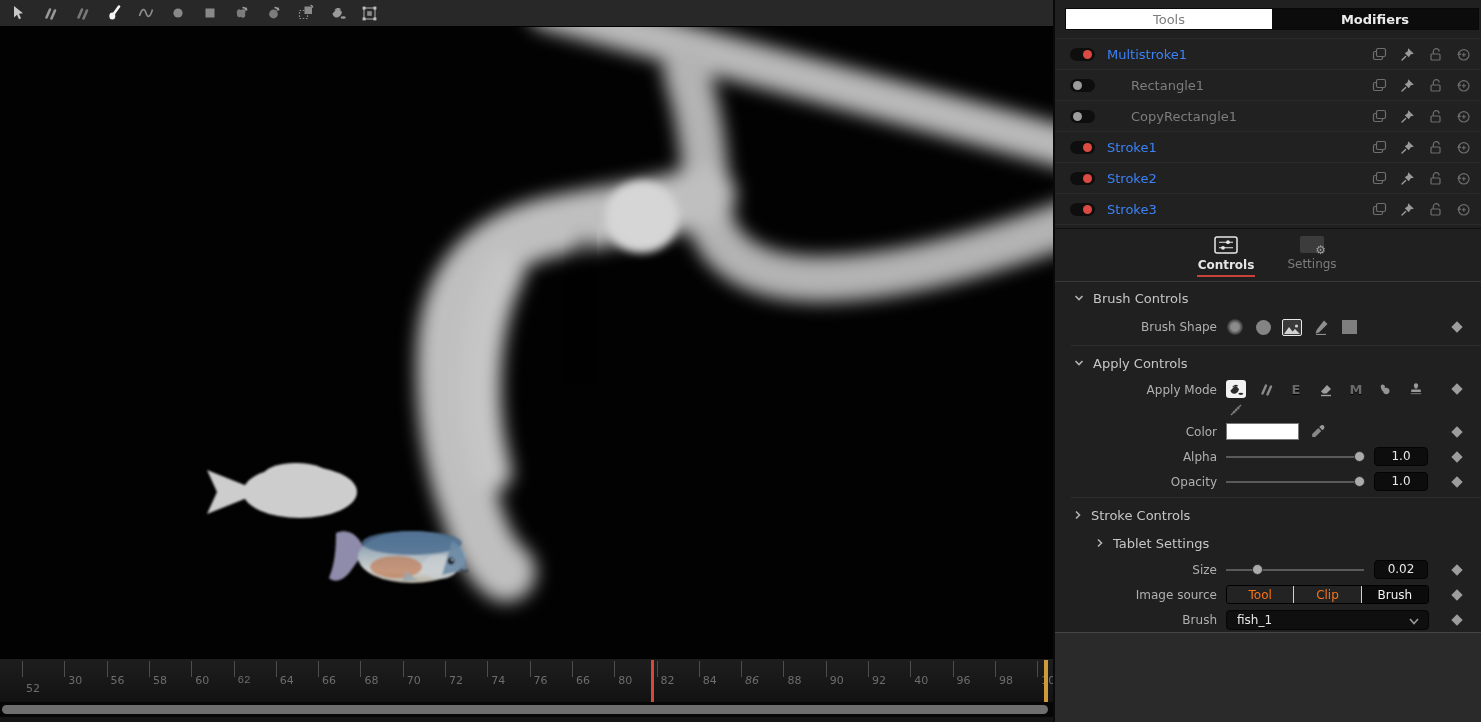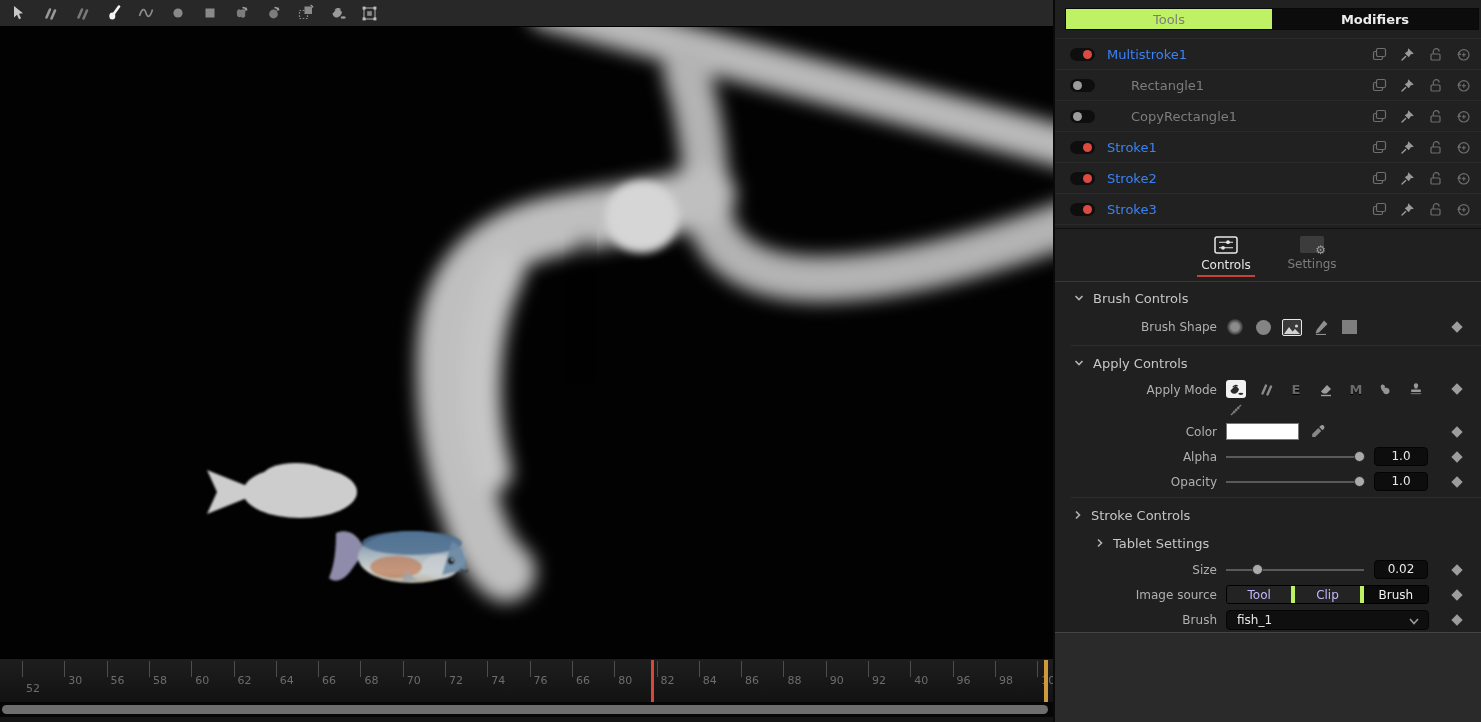--- a/index.html
+++ b/index.html
@@ -23,39 +23,39 @@
   .playhead { position:absolute; top:1px; width:3px; height:42px; background:#d9473a; }
   .range-end { position:absolute; top:1px; width:4px; height:42px; background:#cf9a3c; left:1044px; }
   .scrollbar { position:absolute; left:0; top:702px; width:1053px; height:15px; background:#060606; }
   .scroll-thumb { position:absolute; left:2px; top:3px; width:1046px; height:9px; background:#6e6e6e; border-radius:5px; }
   .bottom-strip { position:absolute; left:0; top:717px; width:1053px; height:5px; background:#141414; }
 
   
   .panel { position:absolute; left:1053px; top:0; width:428px; height:722px; background:#202020; border-left:2px solid #0a0a0a; }
   .top-tabs { position:absolute; left:10px; top:8px; width:414px; height:22px; display:flex; border:1px solid #090909; }
   .top-tab { flex:1; display:flex; align-items:center; justify-content:center; font-size:13px; cursor:default; }
-  .top-tab.inactive { background:#bef264; color:#7d7d7d; }
+  .top-tab.inactive { background:#ffffff; color:#7d7d7d; }
   .top-tab.active { background:#0c0c0c; color:#ececec; font-weight:600; }
 
   .mod-list { position:absolute; left:0; top:38px; width:428px; border-top:1px solid #2a2a2a; }
   .mod-row { height:31px; display:flex; align-items:center; border-bottom:1px solid #2a2a2a; position:relative; background:#212121; }
   .toggle { width:25px; height:13px; border-radius:7px; background:#0e0e0e; position:relative; margin-left:15px; flex:0 0 25px; }
   .toggle .dot { position:absolute; top:2px; width:9px; height:9px; border-radius:50%; }
   .mod-row.on .toggle .dot { left:13px; background:#dd4a41; }
   .mod-row.off .toggle .dot { left:3px; background:#9c9c9c; }
   .mod-label { margin-left:12px; font-size:13px; }
   .mod-row.on .mod-label { color:#3b82f6; }
   .mod-row.off .mod-label { color:#7d7d7d;margin-left:36px; }
   .row-icons { position:absolute; right:12px; top:0; height:31px; display:flex; align-items:center; gap:13px; }
   .row-icons svg { display:block; }
 
   .insp-tabs { position:absolute; left:0; top:228px; width:428px; height:54px; display:flex; justify-content:center; gap:24px; border-bottom:1px solid #383838; border-top:1px solid #101010; }
   .insp-tab { display:flex; flex-direction:column; align-items:center; padding-top:7px; font-size:12px; width:62px; }
   .insp-tab .cap { margin-top:4px; }
-  .insp-tab.active .cap { color:#e6e6e6; }
+  .insp-tab.active .cap { color:#e6e6e6;font-weight:bold; }
   .insp-tab.inactive .cap { color:#7c7c7c; }
   .red-underline { width:58px; height:2px; background:#c64238; margin-top:3px; }
   .chip-settings { width:24px; height:17px; background:#3c3c3c; border-radius:2px; position:relative; }
   .chip-settings .gear { position:absolute; right:-2px; bottom:-4px; color:#9a9a9a; font-size:12px; }
 
   .inspector { position:absolute; left:0; top:284px; width:428px; }
   .sec-head { height:28px; display:flex; align-items:center; gap:9px; padding-left:19px; font-size:13px; color:#c6c6c6; }
   .sec-head.sub { padding-left:41px; }
   .row { position:relative; min-height:25px; display:flex; align-items:center; }
   .row.h30 { min-height:30px; }
@@ -87,21 +87,21 @@
   .slider { position:relative; width:138px; height:12px; }
   .slider .track { position:absolute; left:0; right:0; top:5px; height:2px; background:#5a5a5a; }
   .slider .knob { position:absolute; top:0.5px; width:11px; height:11px; border-radius:50%; background:#ababab; border:1px solid #2c2c2c; }
   .knob.at-end { right:-1px; } .knob.at-22 { left:26px; }
   .valbox { width:54px; height:19px; background:#0d0d0d; border:1px solid #040404; border-radius:4px;
             color:#e8e8e8; font-size:12px; text-align:center; line-height:17px; }
 
   
   .segmented { display:flex; width:203px; height:19px; border:1px solid #000; border-radius:3px; overflow:hidden; }
   .seg { flex:1; display:flex; align-items:center; justify-content:center; font-size:12px;
-         background:#232323; color:#c4b5fd; border-right:4px solid #bef264; }
+         background:#232323; color:#f97316; border-right:1px solid #bef264; }
   .seg:last-child { border-right:0; }
   .seg.sel { background:#0b0b0b; color:#f2f2f2; }
 
   
   .dropdown { position:relative; width:203px; height:20px; background:#0f0f0f; border:1px solid #050505; border-radius:4px;
               display:flex; align-items:center; padding-left:10px; font-size:12px; color:#e8e8e8; }
   .dropdown .chev { position:absolute; right:8px; top:6px; }
 
   .panel-bottom { position:absolute; left:0; top:632px; width:428px; height:90px; background:#2a2a2a; border-top:1px solid #454545; }
 </style>
@@ -271,21 +271,21 @@
         <div class="tick-label" style="left: 26px; margin-top: 8px;">52</div>
         <div class="tick" style="left: 64.3px;"></div>
         <div class="tick-label" style="left: 68.3px;">30</div>
         <div class="tick" style="left: 106.6px;"></div>
         <div class="tick-label" style="left: 110.6px;">56</div>
         <div class="tick" style="left: 148.9px;"></div>
         <div class="tick-label" style="left: 152.9px;">58</div>
         <div class="tick" style="left: 191.2px;"></div>
         <div class="tick-label" style="left: 195.2px;">60</div>
         <div class="tick" style="left: 233.5px;"></div>
-        <div class="tick-label" style="left: 237.5px;">62</div>
+        <div class="tick-label" style="left: 237.5px; font-family: Liberation Mono, monospace;">62</div>
         <div class="tick" style="left: 275.8px;"></div>
         <div class="tick-label" style="left: 279.8px;">64</div>
         <div class="tick" style="left: 318.1px;"></div>
         <div class="tick-label" style="left: 322.1px;">66</div>
         <div class="tick" style="left: 360.4px;"></div>
         <div class="tick-label" style="left: 364.4px;">68</div>
         <div class="tick" style="left: 402.7px;"></div>
         <div class="tick-label" style="left: 406.7px;">70</div>
         <div class="tick" style="left: 445px;"></div>
         <div class="tick-label" style="left: 449px;">72</div>
@@ -295,21 +295,21 @@
         <div class="tick-label" style="left: 533.6px;">76</div>
         <div class="tick" style="left: 571.9px;"></div>
         <div class="tick-label" style="left: 575.9px;">66</div>
         <div class="tick" style="left: 614.2px;"></div>
         <div class="tick-label" style="left: 618.2px;">80</div>
         <div class="tick" style="left: 656.5px;"></div>
         <div class="tick-label" style="left: 660.5px;">82</div>
         <div class="tick" style="left: 698.8px;"></div>
         <div class="tick-label" style="left: 702.8px;">84</div>
         <div class="tick" style="left: 741.1px;"></div>
-        <div class="tick-label" style="left: 745.1px;">86</div>
+        <div class="tick-label" style="left: 745.1px; font-style: italic;">86</div>
         <div class="tick" style="left: 783.4px;"></div>
         <div class="tick-label" style="left: 787.4px;">88</div>
         <div class="tick" style="left: 825.7px;"></div>
         <div class="tick-label" style="left: 829.7px;">90</div>
         <div class="tick" style="left: 868px;"></div>
         <div class="tick-label" style="left: 872px;">92</div>
         <div class="tick" style="left: 910.3px;"></div>
         <div class="tick-label" style="left: 914.3px;">40</div>
         <div class="tick" style="left: 952.6px;"></div>
         <div class="tick-label" style="left: 956.6px;">96</div>

